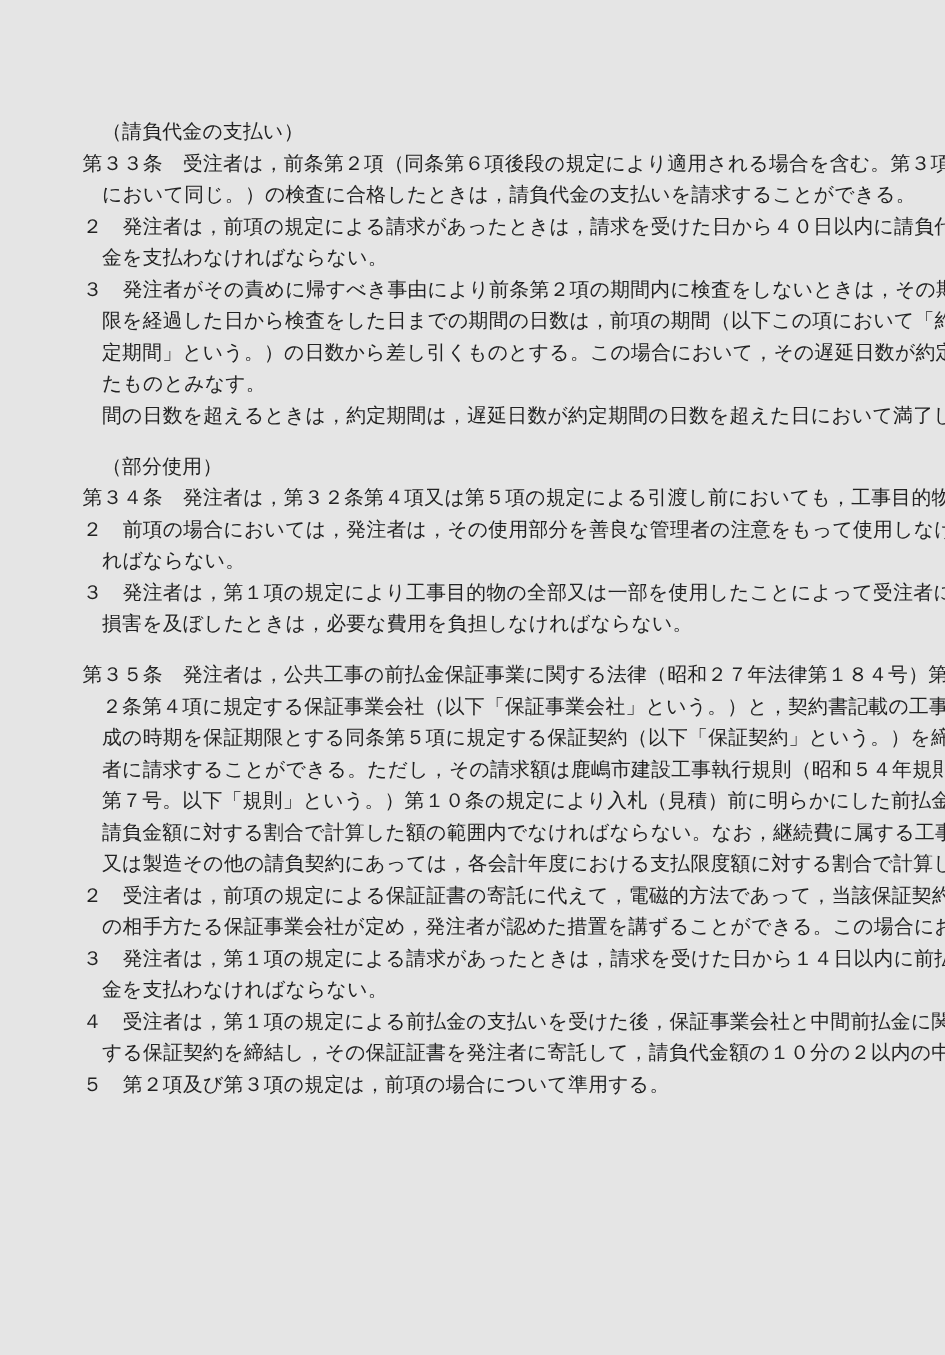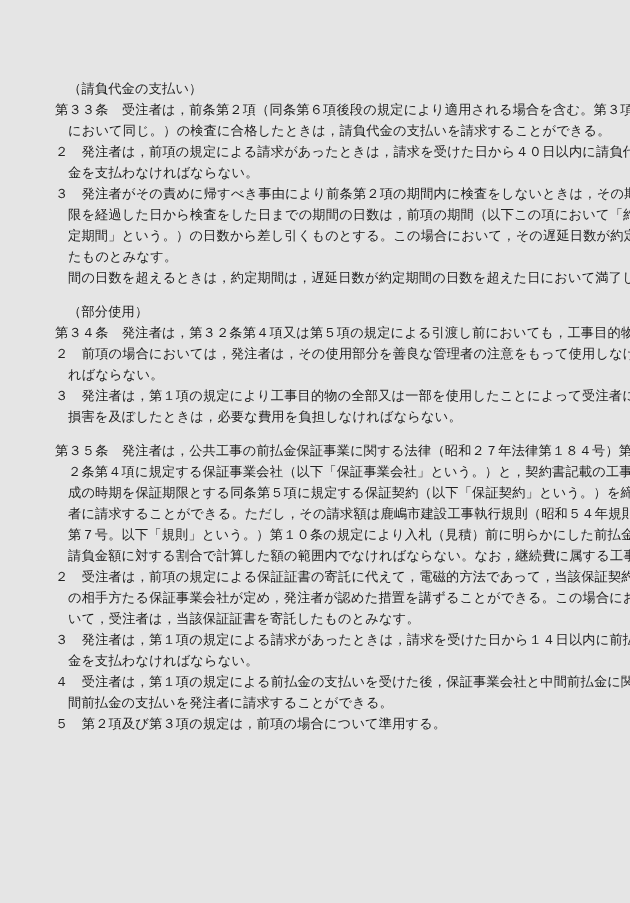--- a/index.html
+++ b/index.html
@@ -63,23 +63,23 @@
         <div class="doc-line">３　発注者は，第１項の規定により工事目的物の全部又は一部を使用したことによって受注者に</div>
         <div class="doc-line cont">損害を及ぼしたときは，必要な費用を負担しなければならない。</div>
       </div>
       <div class="section">
         <div class="doc-line">第３５条　発注者は，公共工事の前払金保証事業に関する法律（昭和２７年法律第１８４号）第</div>
         <div class="doc-line cont">２条第４項に規定する保証事業会社（以下「保証事業会社」という。）と，契約書記載の工事完</div>
         <div class="doc-line cont">成の時期を保証期限とする同条第５項に規定する保証契約（以下「保証契約」という。）を締結</div>
         <div class="doc-line cont">者に請求することができる。ただし，その請求額は鹿嶋市建設工事執行規則（昭和５４年規則</div>
         <div class="doc-line cont">第７号。以下「規則」という。）第１０条の規定により入札（見積）前に明らかにした前払金の</div>
         <div class="doc-line cont">請負金額に対する割合で計算した額の範囲内でなければならない。なお，継続費に属する工事</div>
+        <div class="doc-line cont">又は製造その他の請負契約にあっては，各会計年度における支払限度額に対する割合で計算し</div>
         <div class="doc-line">２　受注者は，前項の規定による保証証書の寄託に代えて，電磁的方法であって，当該保証契約</div>
         <div class="doc-line cont">の相手方たる保証事業会社が定め，発注者が認めた措置を講ずることができる。この場合にお</div>
-        <div class="doc-line cont">いて，受注者は，当該保証証書を寄託したものとみなす。</div>
         <div class="doc-line">３　発注者は，第１項の規定による請求があったときは，請求を受けた日から１４日以内に前払</div>
         <div class="doc-line cont">金を支払わなければならない。</div>
         <div class="doc-line">４　受注者は，第１項の規定による前払金の支払いを受けた後，保証事業会社と中間前払金に関</div>
-        <div class="doc-line cont">間前払金の支払いを発注者に請求することができる。</div>
+        <div class="doc-line cont">する保証契約を締結し，その保証証書を発注者に寄託して，請負代金額の１０分の２以内の中</div>
         <div class="doc-line">５　第２項及び第３項の規定は，前項の場合について準用する。</div>
       </div>
     </div>
 </div>
 
 </body></html>

